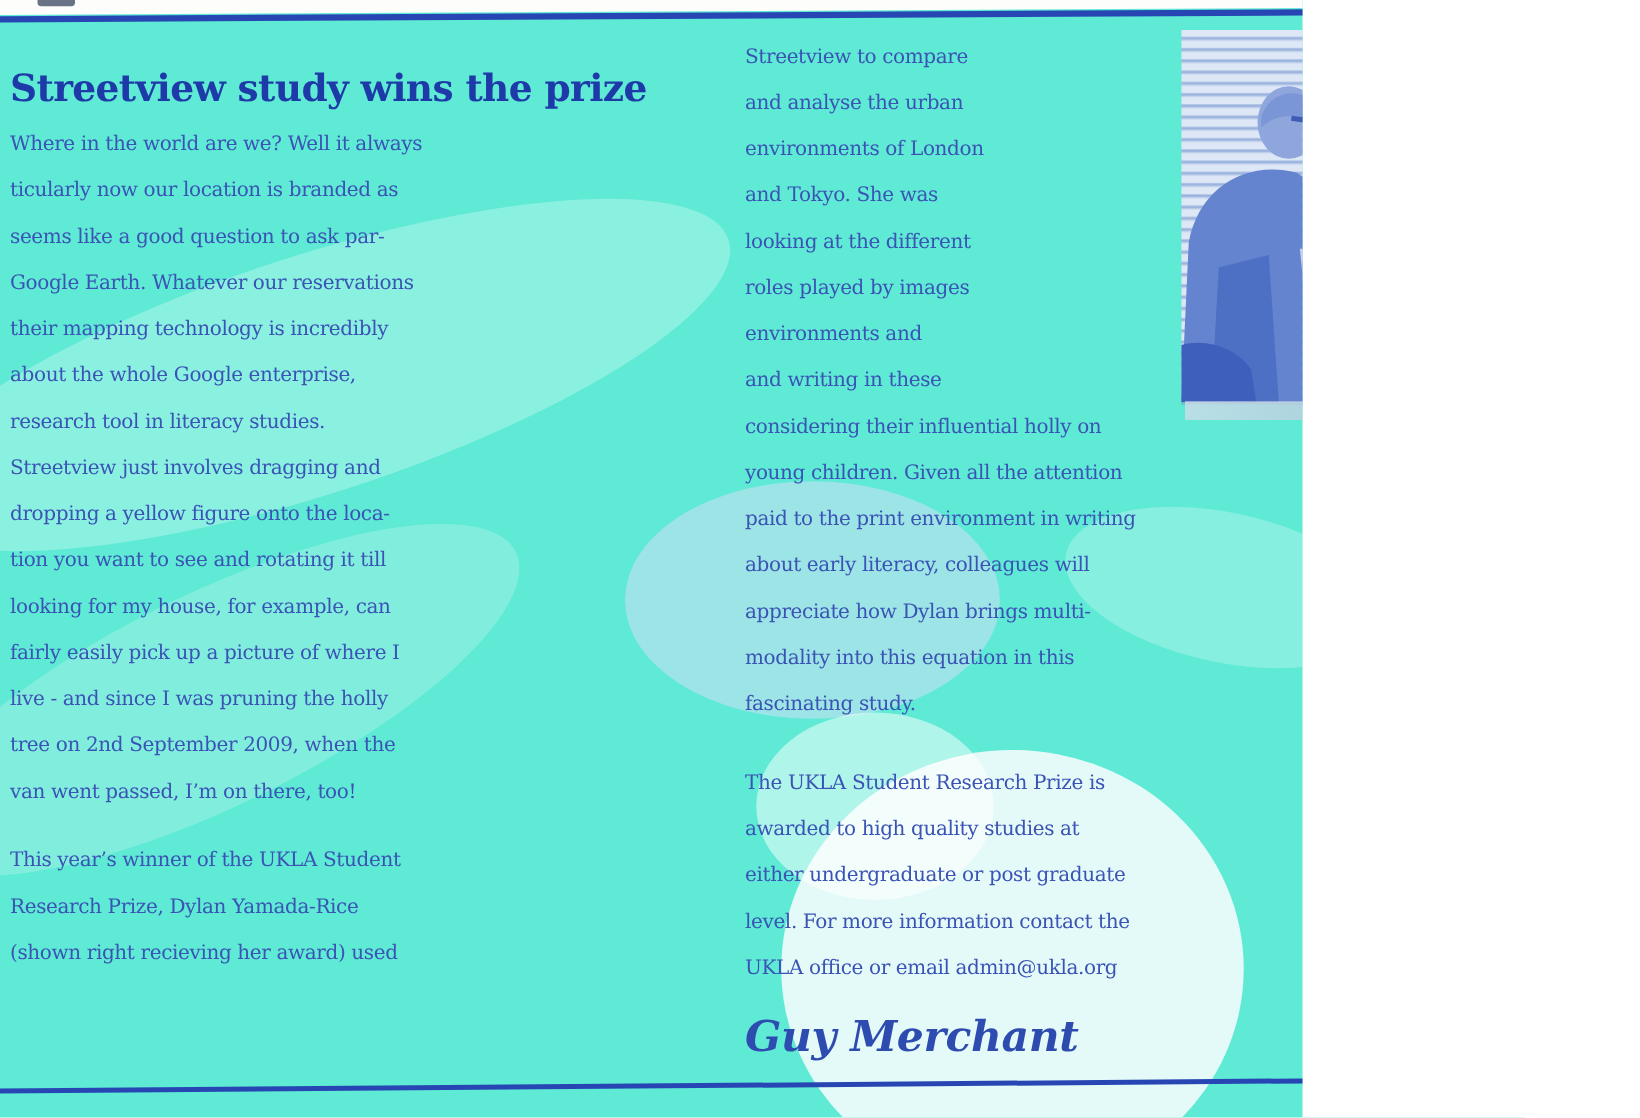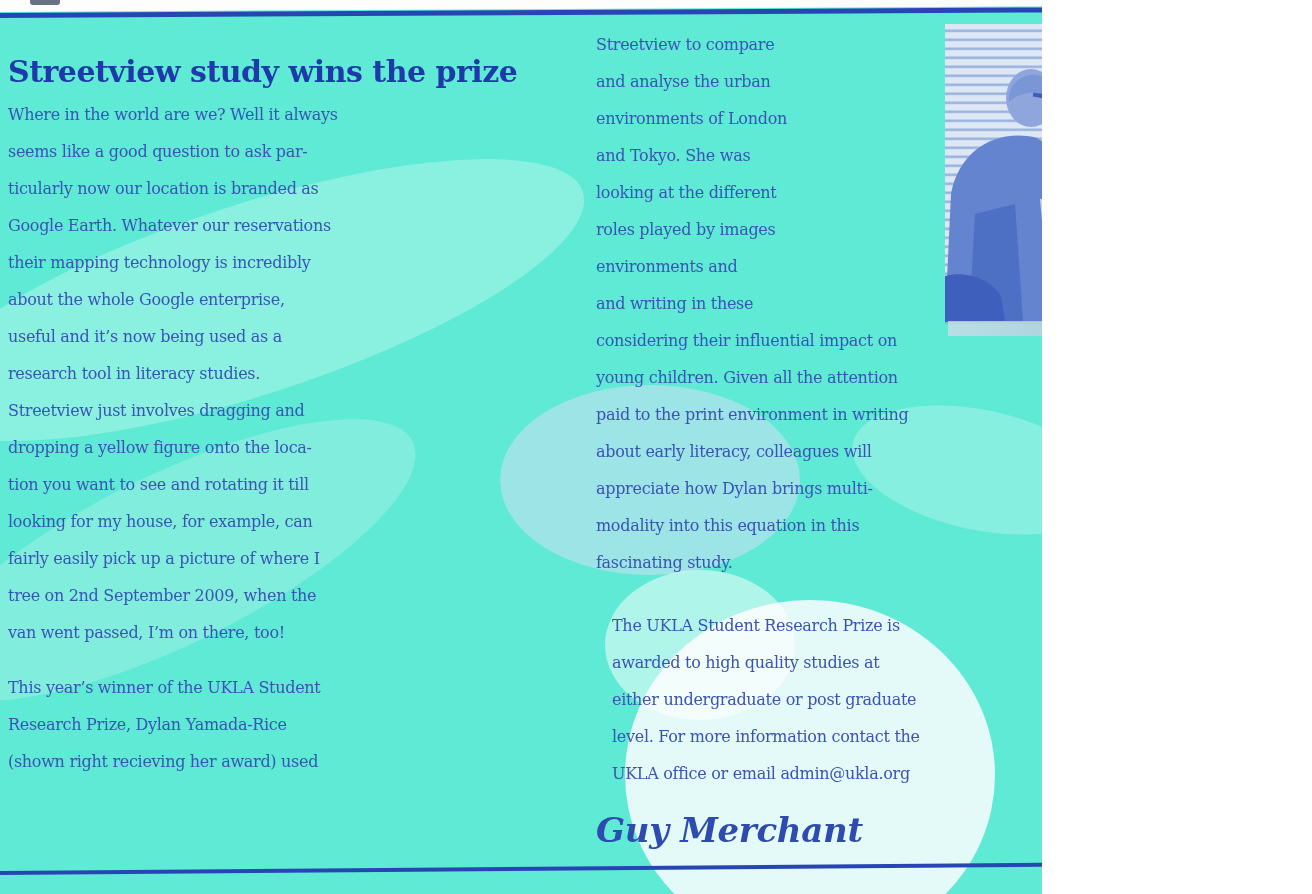--- a/index.html
+++ b/index.html
@@ -20,21 +20,21 @@
   .watermark{position:absolute;inset:0;pointer-events:none;}
   .title{
     position:absolute;left:8px;top:34px;width:560px;
     font-size:30px;font-weight:bold;letter-spacing:-0.5px;color:#1e3aa8;
   }
   .col{position:absolute;color:#3a53b5;font-size:16px;letter-spacing:-0.3px;}
   .col .line{white-space:nowrap;line-height:37px;height:37px;}
   .col-left{left:8px;top:96px;width:572px;}
   .col-right{left:596px;top:26px;width:560px;}
   .col-left .para + .para{margin-top:18px;}
-  .col-right .para + .para{margin-top:26px;margin-left:16px;}
+  .col-right .para + .para{margin-top:26px;}
   .em{}
   .byline{
     position:absolute;left:596px;top:810px;
     font-size:34px;font-weight:bold;font-style:italic;color:#2e4cb0;letter-spacing:-0.3px;
   }
   .photo{
     position:absolute;left:945px;top:24px;width:365px;height:298px;
     box-shadow:0 2px 0 rgba(120,140,175,0.35);
   }
   .photo svg{display:block;}
@@ -62,53 +62,53 @@
 
   <div class="top-white"></div>
   <div class="edge-mark"></div>
   <div class="rule rule-top"></div>
 
   <h1 class="title">Streetview study wins the prize</h1>
 
   <div class="col col-left">
       <div class="para">
         <div class="line"><span>Where in the world are we? Well it always</span></div>
+        <div class="line"><span>ticularly now our location is branded as</span></div>
         <div class="line"><span>seems like a good question to ask par-</span></div>
-        <div class="line"><span>ticularly now our location is branded as</span></div>
         <div class="line"><span class="em">Google Earth</span><span>. Whatever our reservations</span></div>
         <div class="line"><span>their mapping technology is incredibly</span></div>
         <div class="line"><span>about the whole Google enterprise,</span></div>
-        <div class="line"><span>useful and it’s now being used as a</span></div>
         <div class="line"><span>research tool in literacy studies.</span></div>
         <div class="line"><span>Streetview just involves dragging and</span></div>
         <div class="line"><span>dropping a yellow figure onto the loca-</span></div>
         <div class="line"><span>tion you want to see and rotating it till</span></div>
         <div class="line"><span>looking for my house, for example, can</span></div>
         <div class="line"><span>fairly easily pick up a picture of where I</span></div>
+        <div class="line"><span>live - and since I was pruning the holly</span></div>
         <div class="line"><span>tree on 2nd September 2009, when the</span></div>
         <div class="line"><span>van went passed, I’m on there, too!</span></div>
       </div>
       <div class="para">
         <div class="line"><span>This year’s winner of the UKLA Student</span></div>
         <div class="line"><span>Research Prize, Dylan Yamada-Rice</span></div>
         <div class="line"><span>(shown right recieving her award) used</span></div>
       </div>
     </div>
 
   <div class="col col-right">
       <div class="para">
         <div class="line"><span>Streetview to compare</span></div>
         <div class="line"><span>and analyse the urban</span></div>
         <div class="line"><span>environments of London</span></div>
         <div class="line"><span>and Tokyo. She was</span></div>
         <div class="line"><span>looking at the different</span></div>
         <div class="line"><span>roles played by images</span></div>
         <div class="line"><span>environments and</span></div>
         <div class="line"><span>and writing in these</span></div>
-        <div class="line"><span>considering their influential impact on</span></div>
+        <div class="line"><span>considering their influential holly on</span></div>
         <div class="line"><span>young children. Given all the attention</span></div>
         <div class="line"><span>paid to the </span><span class="em">print environment</span><span> in writing</span></div>
         <div class="line"><span>about early literacy, colleagues will</span></div>
         <div class="line"><span>appreciate how Dylan brings multi-</span></div>
         <div class="line"><span>modality into this equation in this</span></div>
         <div class="line"><span>fascinating study.</span></div>
       </div>
       <div class="para">
         <div class="line"><span>The UKLA Student Research Prize is</span></div>
         <div class="line"><span>awarded to high quality studies at</span></div>

